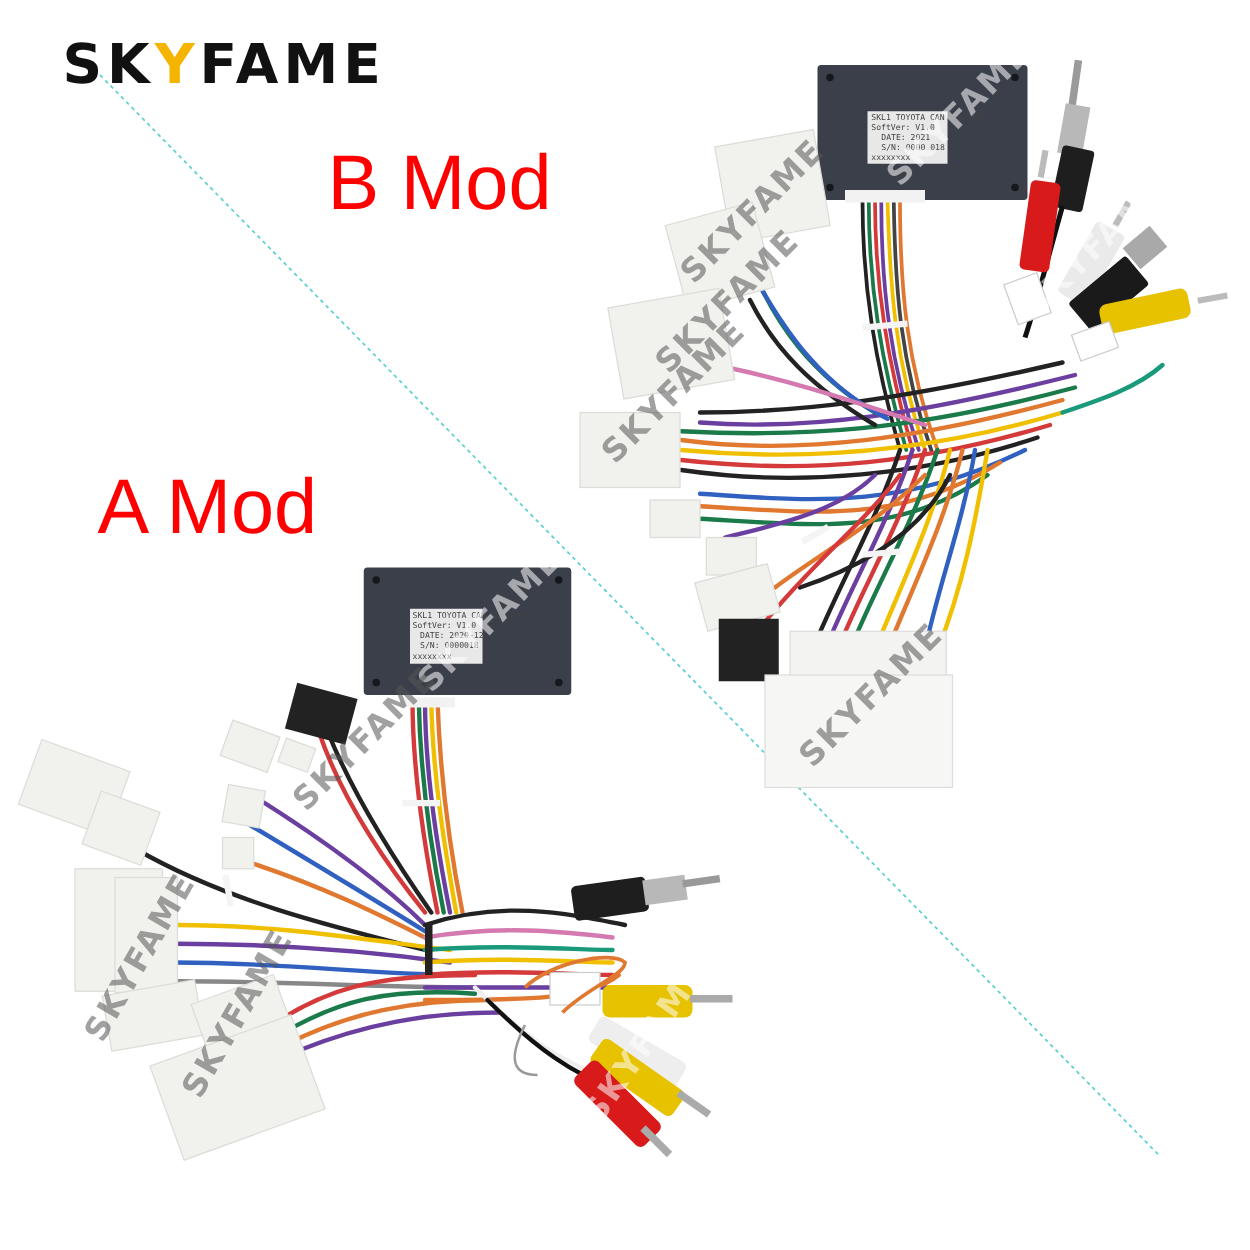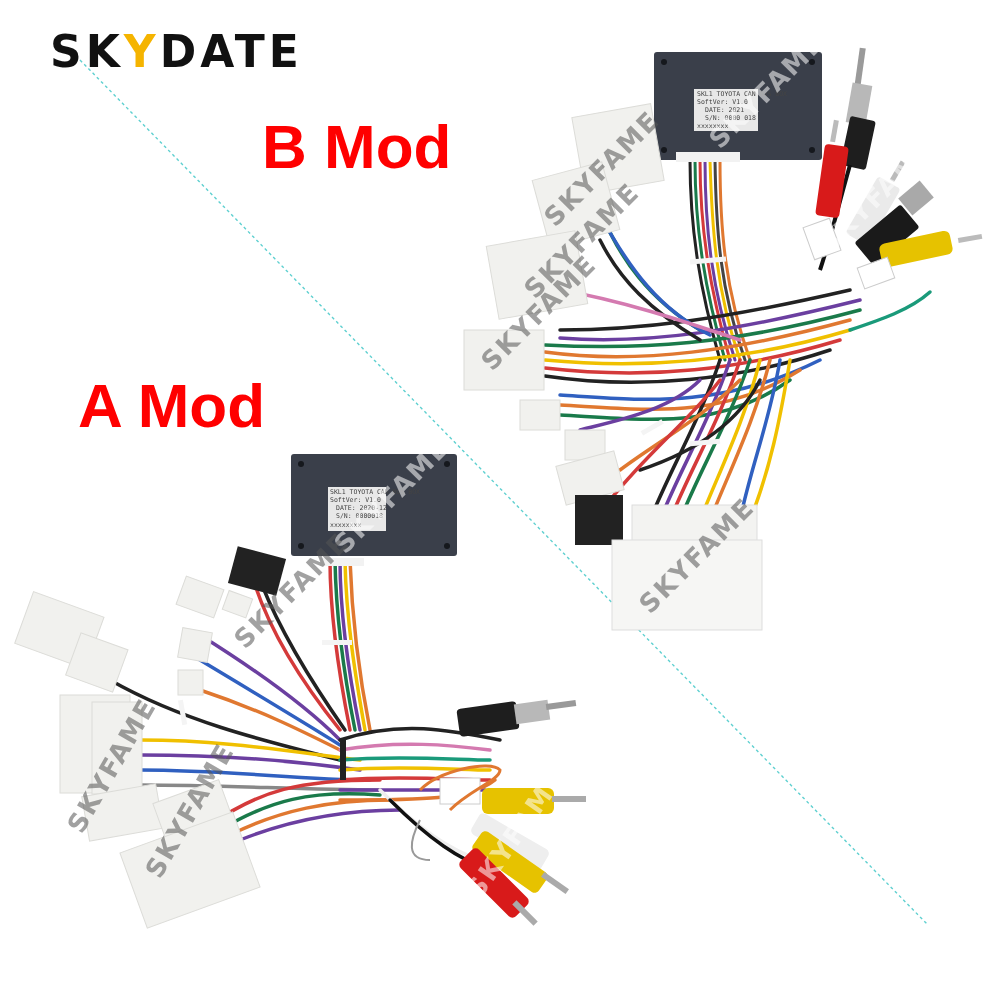--- a/index.html
+++ b/index.html
@@ -1,30 +1,30 @@
 <!DOCTYPE html>
 <html><head>
 <meta charset="utf-8">
 <style>
   html, body { margin: 0; padding: 0; background: #ffffff; }
   body { width: 1000px; height: 1000px; position: relative; overflow: hidden; font-family: "Liberation Sans", sans-serif; }
   .logo { position: absolute; left: 50px; top: 30px; font-family: "DejaVu Sans", sans-serif; font-weight: bold; font-size: 44px; letter-spacing: 4px; color: #111111; line-height: 44px; }
   .logo .y { color: #f5b400; }
-  .mod-label { position: absolute; font-family: "Liberation Sans", sans-serif; font-weight: bold; color: #ff0000; font-size: 62px; line-height: 62px; }
+  .mod-label { position: absolute; font-family: "Liberation Sans", sans-serif; font-weight: normal; color: #ff0000; font-size: 62px; line-height: 62px; }
   .mod-b { left: 262px; top: 116px; }
   .mod-a { left: 78px; top: 375px; }
   svg.scene { position: absolute; left: 0; top: 0; width: 1000px; height: 1000px; }
   .wm { font-family: "DejaVu Sans", sans-serif; font-weight: bold; fill: #ffffff; opacity: 0.55; font-size: 26px; letter-spacing: 2px; }
   .wm-dark { font-family: "DejaVu Sans", sans-serif; font-weight: bold; fill: #555555; opacity: 0.55; font-size: 26px; letter-spacing: 2px; }
   .box-label-text { font-family: "DejaVu Sans Mono", monospace; font-size: 6.5px; fill: #444444; }
 </style>
 </head>
 <body>
 
-<div class="logo"><span>SK</span><span class="y">Y</span><span>DATE</span></div>
+<div class="logo"><span>SK</span><span class="y">Y</span><span>FAME</span></div>
 
 <div class="mod-label mod-b">B Mod</div>
 <div class="mod-label mod-a">A Mod</div>
 
 <svg class="scene" viewBox="0 0 1000 1000">
 
   <line x1="80" y1="60" x2="928" y2="925" stroke="#5fd0d0" stroke-width="1.4" stroke-dasharray="3,3"></line>
 
   <g>
 

